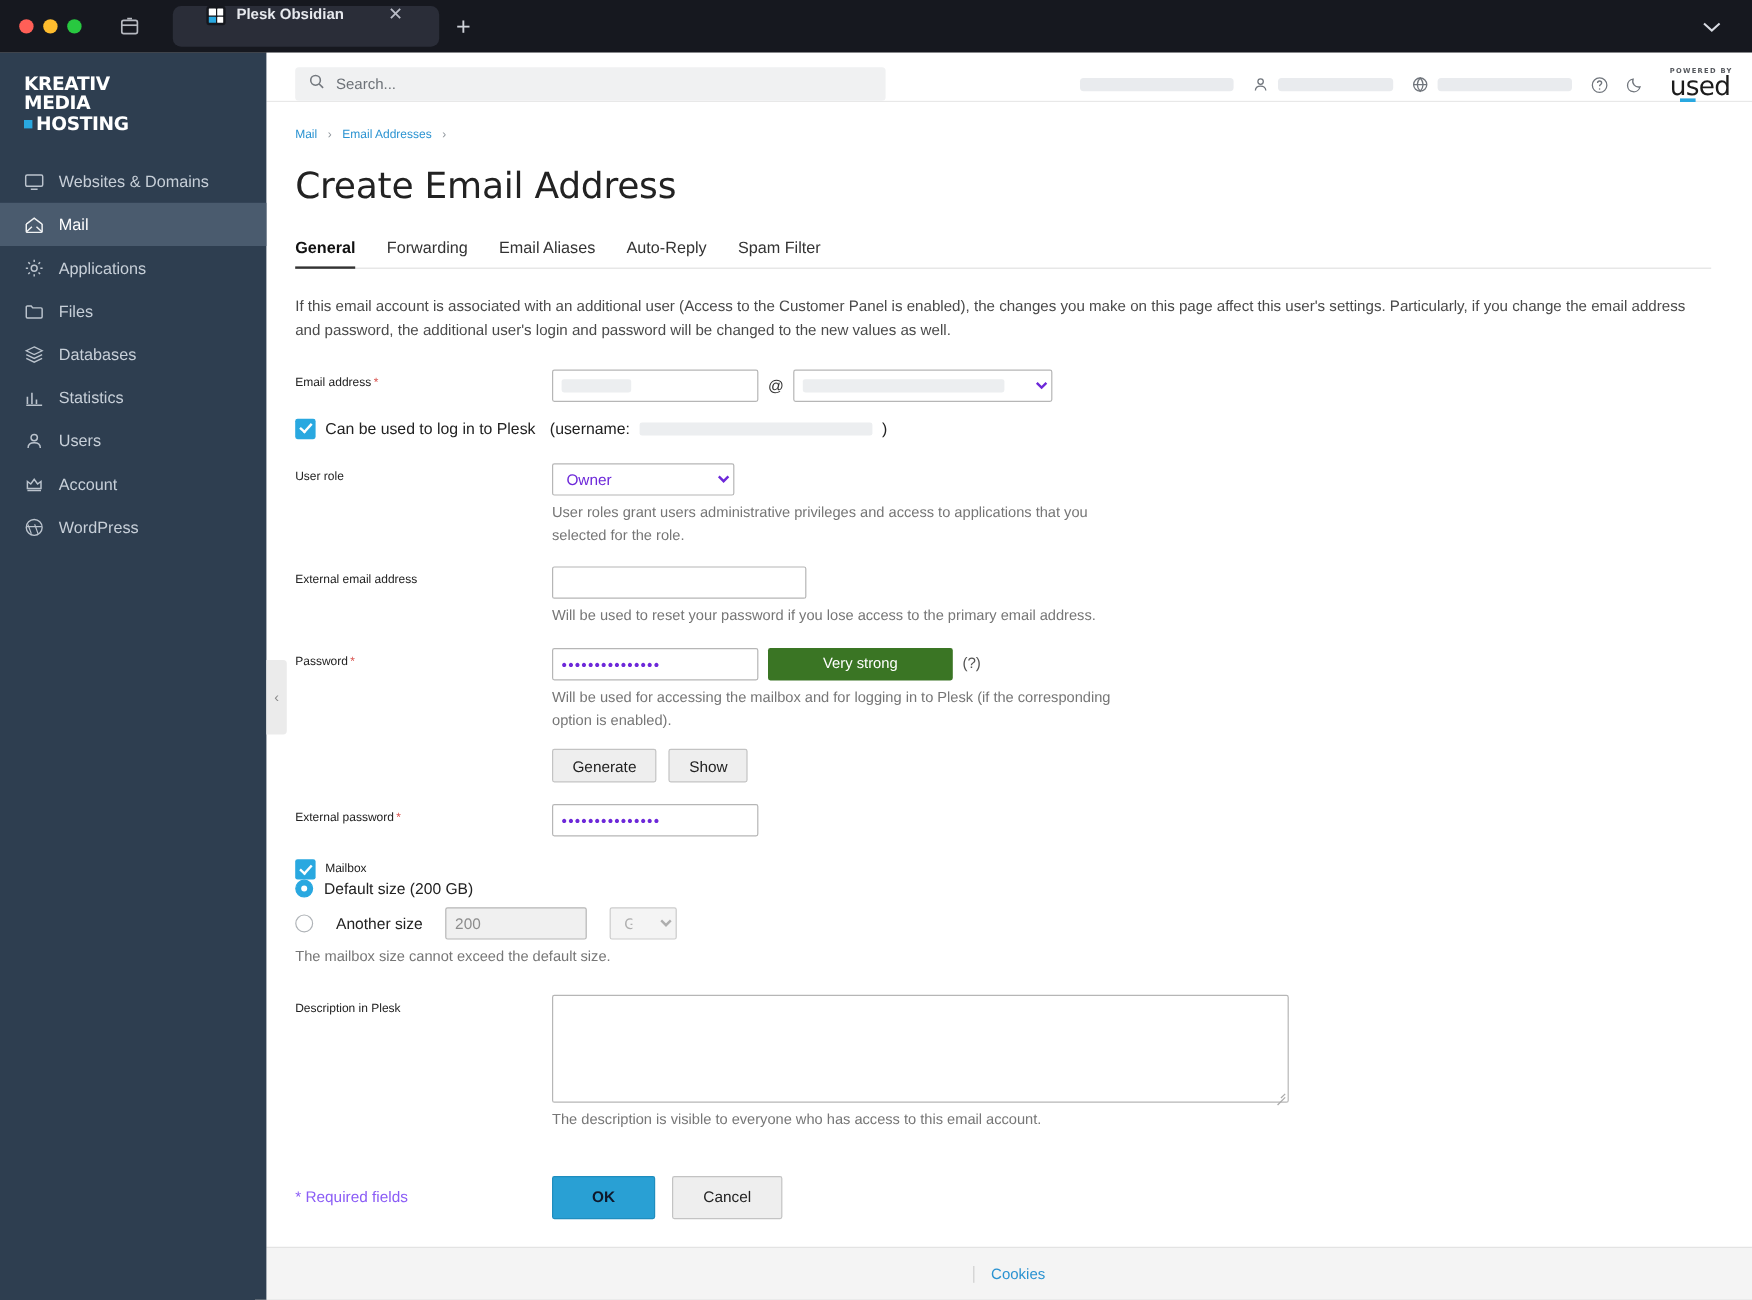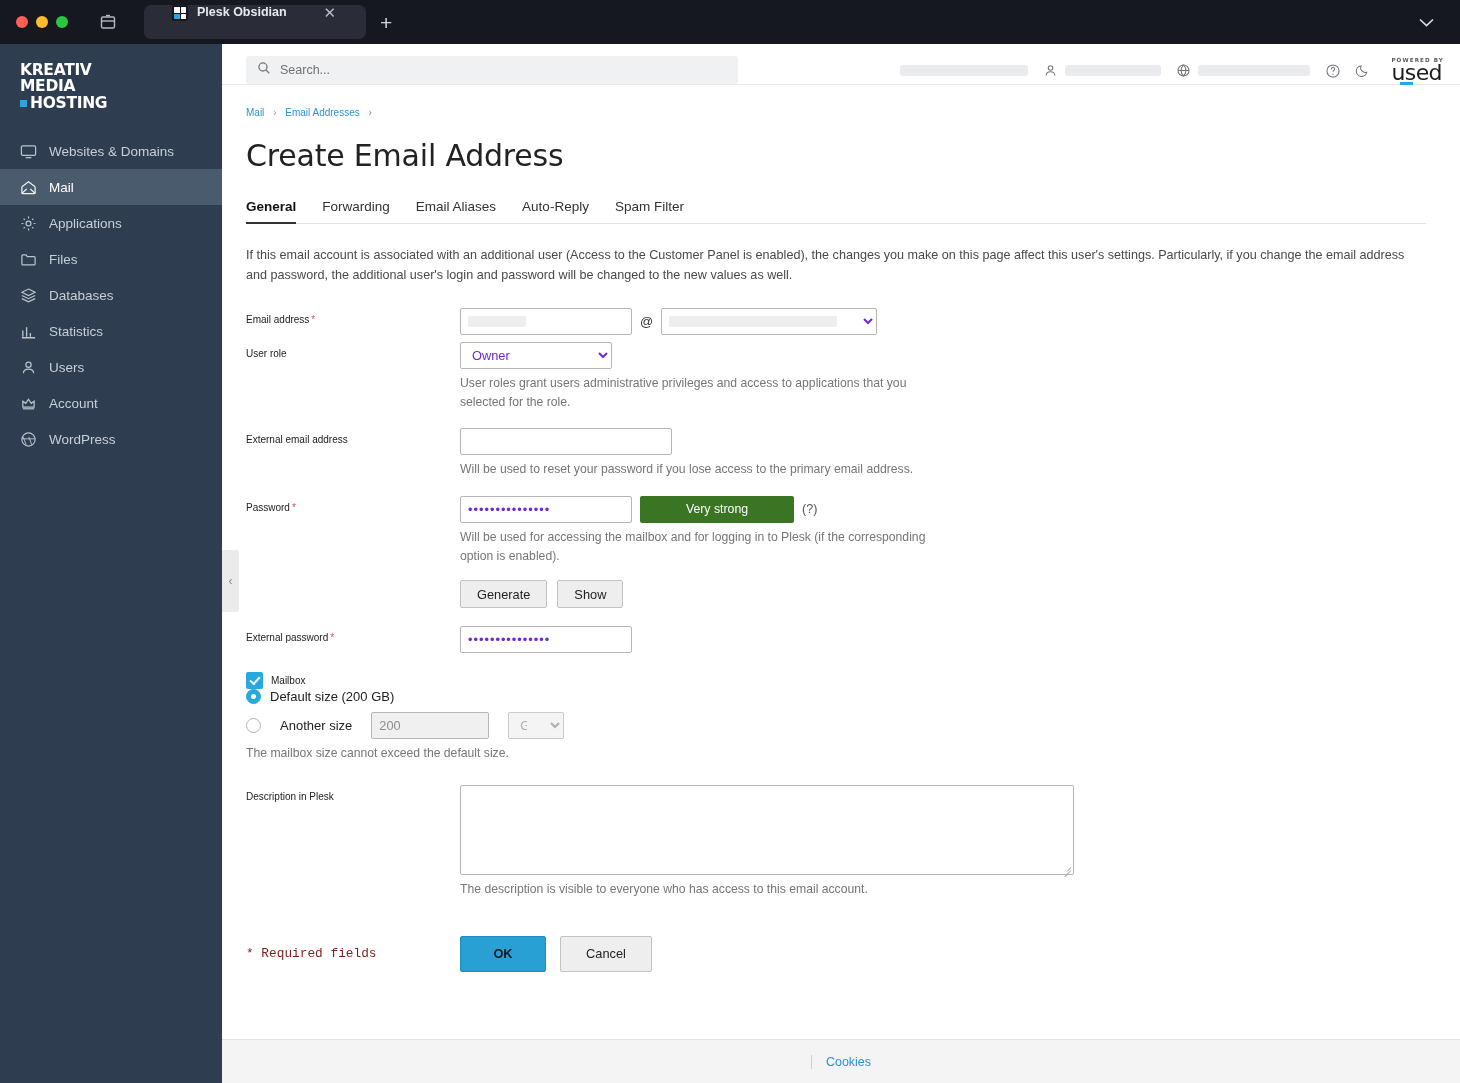--- a/index.html
+++ b/index.html
@@ -203,21 +203,21 @@
   .ta-wrap { position: relative; width: 614px; }
   .ta-grip {
     position: absolute; right: 3px; bottom: 3px; width: 9px; height: 9px;
     pointer-events: none;
   }
   .ta-grip span {
     position: absolute; right: 0; background: #a9a9a9; height: 1px; transform: rotate(-45deg);
     transform-origin: right center;
   }
 
-  .required-note { font-size: 12.8px; color: #7f1d1d; font-family: Liberation Mono, monospace; }
+  .required-note { font-size: 12.8px; color: #8b5cf6; }
 
   .footer {
     height: 44px; border-top: 1px solid #e3e3e3; background: #f4f4f4;
     display: flex; align-items: center; justify-content: center; gap: 0;
   }
   .footer-div { width: 1px; height: 14px; background: #cfcfcf; margin-right: 14px; }
   .footer-link { color: #2b93d1; font-size: 12.5px; text-decoration: none; }
 
   .disabled-input { background: #f0f0f0 !important; color: #8d8d8d !important; }
 </style>
@@ -466,20 +466,29 @@
               <span style="position:relative;display:inline-block;">
                 <select class="sel" style="width:216px;">
                   <option></option>
                 </select>
                 <span class="redact-field" style="position:absolute;left:8px;top:8px;width:168px;"></span>
               </span>
             </div>
           </div>
         </div>
 
+        <div class="row" style="margin:14px 0 20px 0;">
+          <div class="inline">
+            <span class="cb on"></span>
+            <span style="font-size:13.2px;color:#222;">Can be used to log in to Plesk</span>
+            <span style="font-size:13.2px;color:#222;margin-left:4px;">(username:</span>
+            <span class="redact-field" style="width:194px;"></span>
+            <span style="font-size:13.2px;color:#222;">)</span>
+          </div>
+        </div>
 
         <div class="row" style="margin-bottom:16px;">
           <div class="row-label">User role</div>
           <div class="row-field">
             <select class="sel" style="width:152px;">
               <option>Owner</option>
             </select>
             <div class="hint">User roles grant users administrative privileges and access to applications that you selected for the role.</div>
           </div>
         </div>

